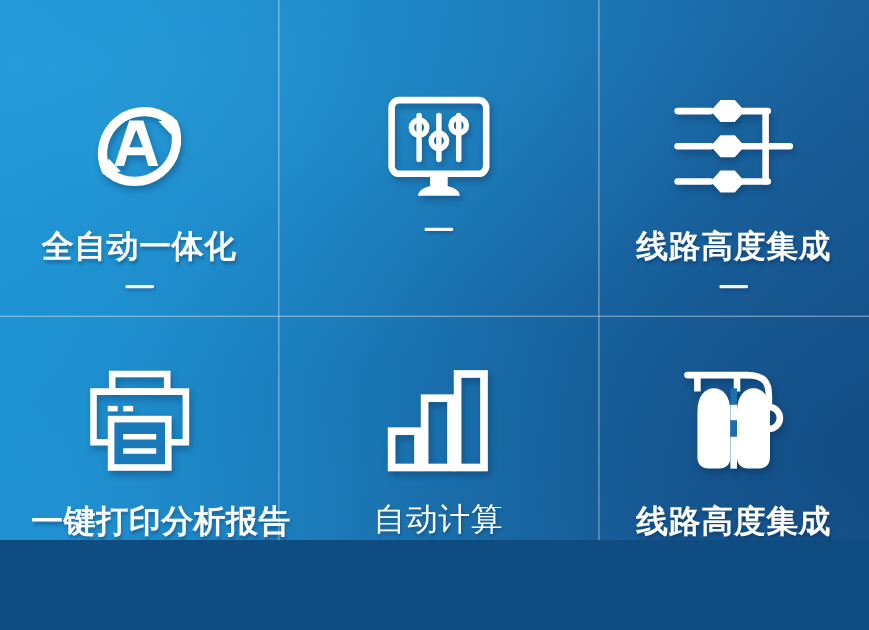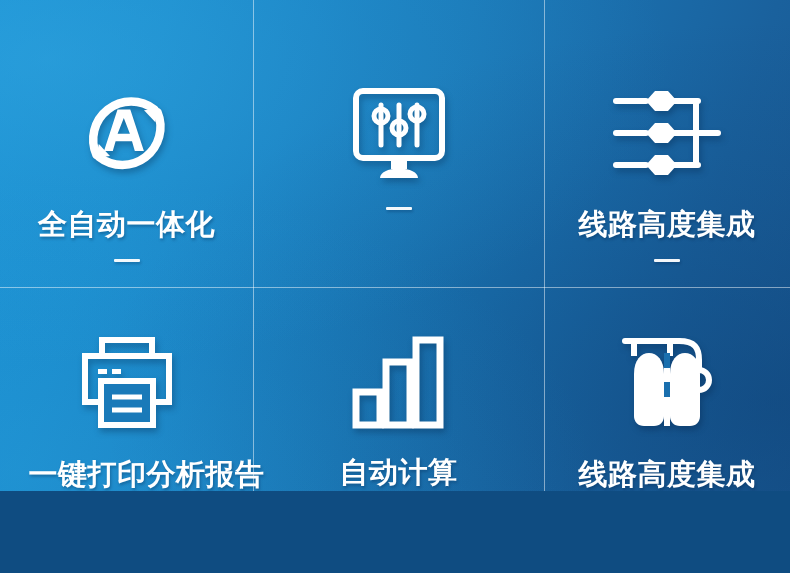--- a/index.html
+++ b/index.html
@@ -210,21 +210,21 @@
     </div>
 
     <div class="cell row2">
       <div class="icon-wrap">
         <svg width="94" height="94" viewBox="0 0 94 94" aria-hidden="true">
           <rect x="4" y="56" width="24" height="33" fill="none" stroke="#ffffff" stroke-width="7"></rect>
           <rect x="34" y="26" width="24" height="63" fill="none" stroke="#ffffff" stroke-width="7"></rect>
           <rect x="64" y="4" width="24" height="85" fill="none" stroke="#ffffff" stroke-width="7"></rect>
         </svg>
       </div>
-      <div class="label" style="font-weight: bold; margin-top: 10px;">自动计算</div>
+      <div class="label" style="font-weight: normal; margin-top: 10px;">自动计算</div>
       <div class="dash"></div>
     </div>
 
     <div class="cell row2">
       <div class="icon-wrap">
         <svg width="104" height="98" viewBox="0 0 104 98" aria-hidden="true">
 
           <line x1="10" y1="7" x2="64" y2="7" stroke="#ffffff" stroke-width="6" stroke-linecap="round"></line>
 
           <line x1="19" y1="7" x2="19" y2="22" stroke="#ffffff" stroke-width="6"></line>

